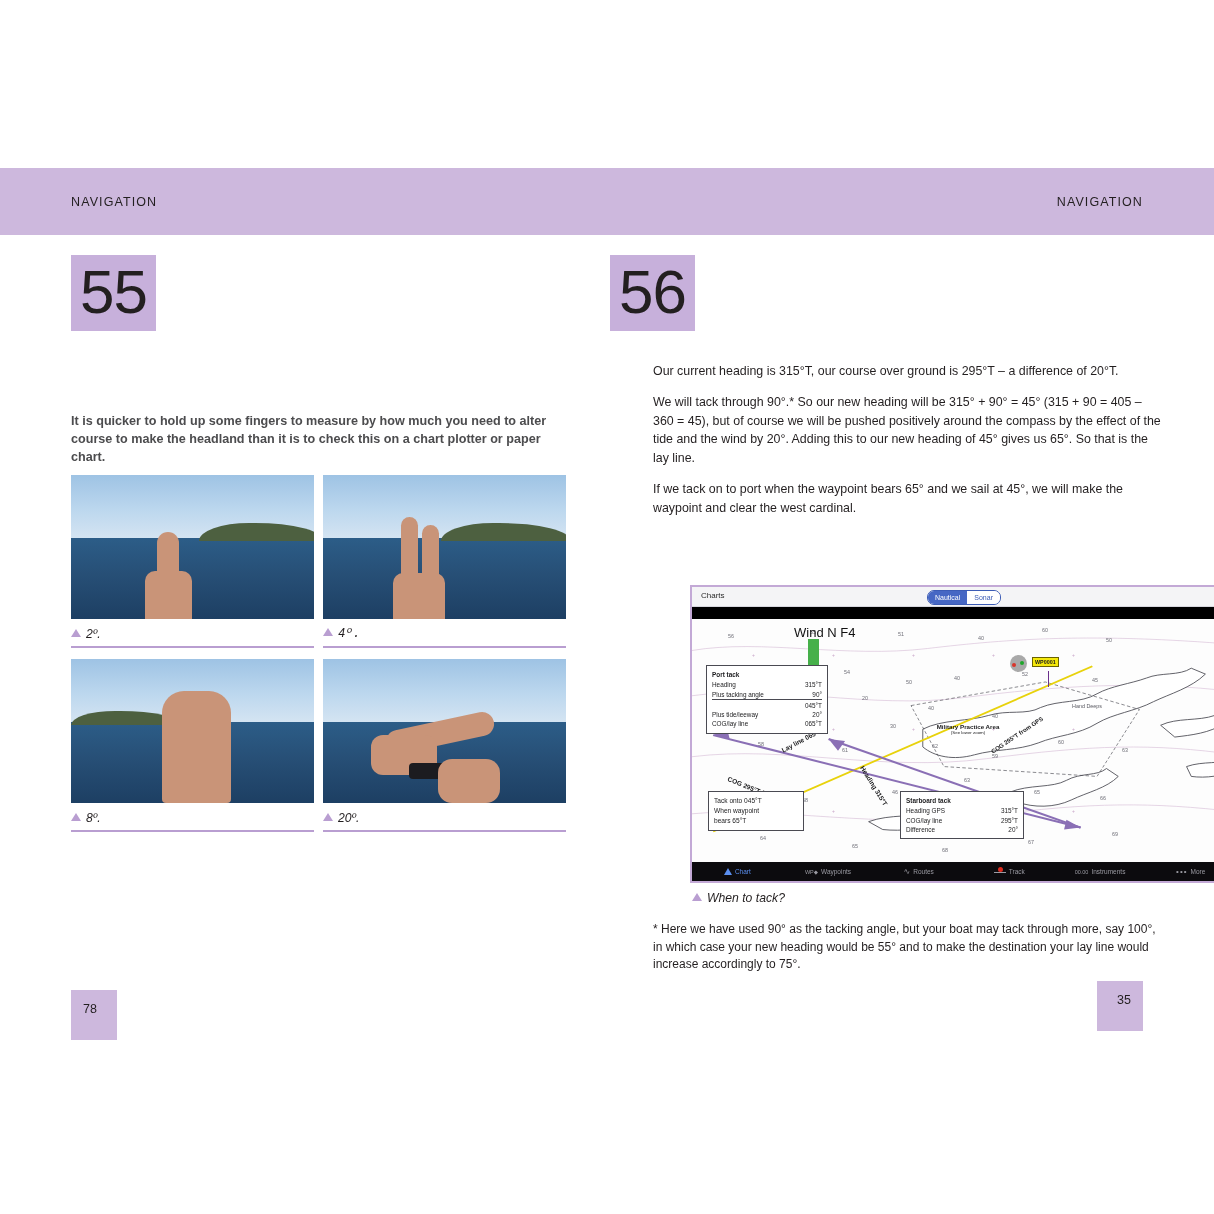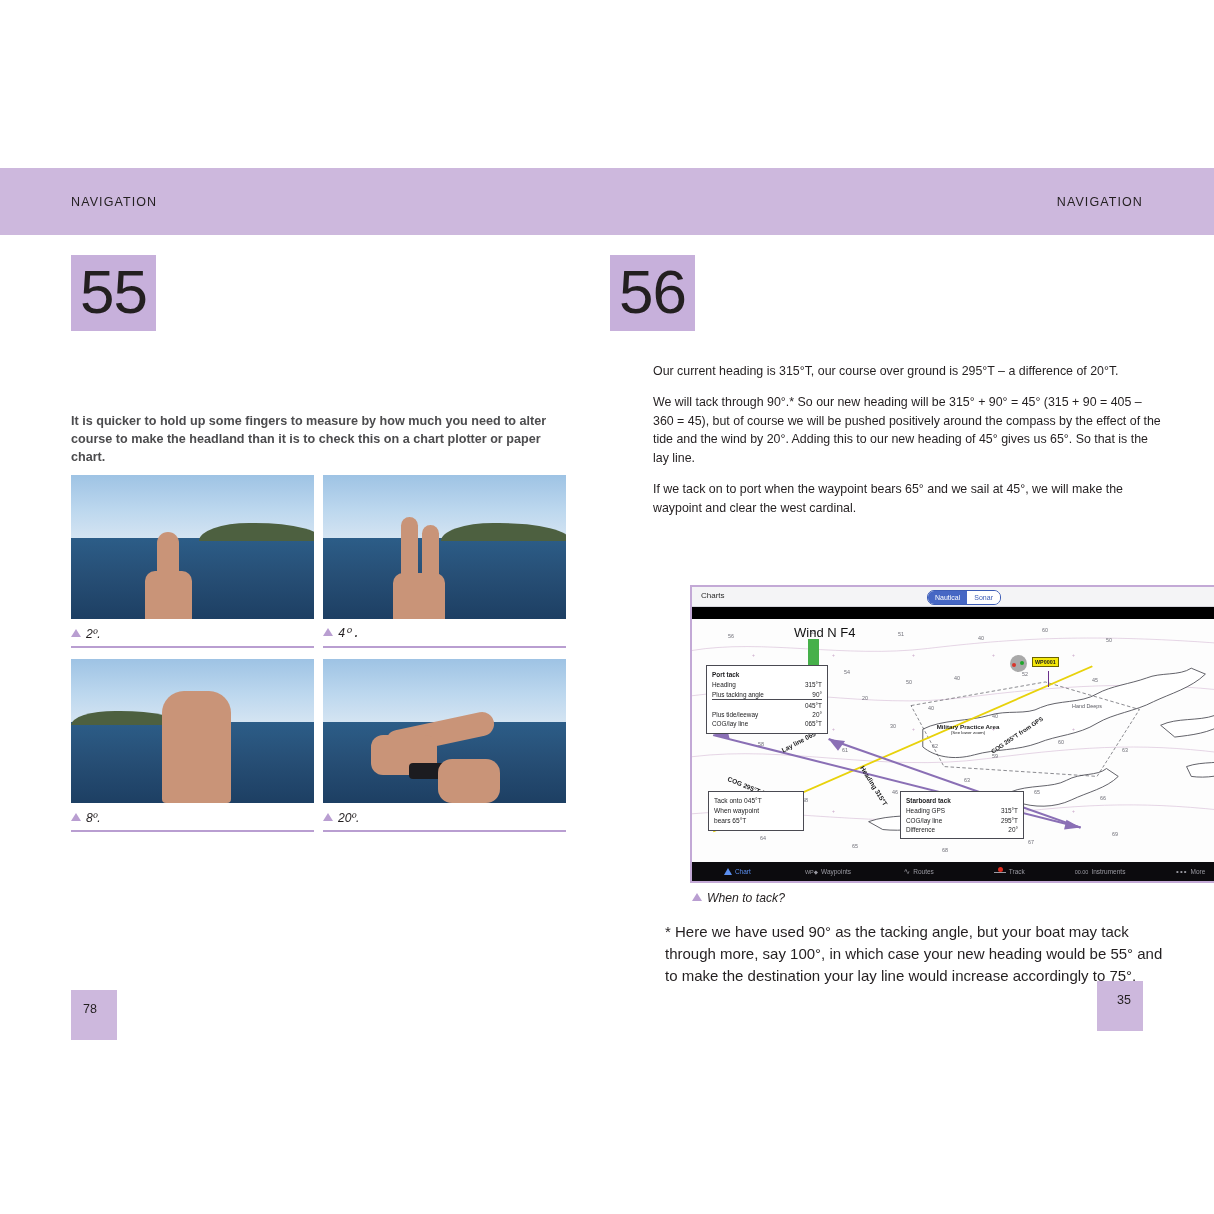--- a/index.html
+++ b/index.html
@@ -101,25 +101,24 @@
   }
   .para.lead {
     font-weight: bold;
     color: #3c3c3e;
     font-size: 12.5px;
     line-height: 1.44;
     margin-bottom: 16px;
   }
   .footnote {
     position: absolute;
-    font-size: 15px;
+    font-size: 12px;
     line-height: 1.47;
     color: #231f20;
     font-family: "Liberation Sans", sans-serif;
-    margin-left: 12px;
   }
 
   
   .photo {
     position: absolute;
     overflow: hidden;
     border: 0;
   }
   .photo .sky {
     position: absolute; left: 0; top: 0; width: 100%; height: 44%;

